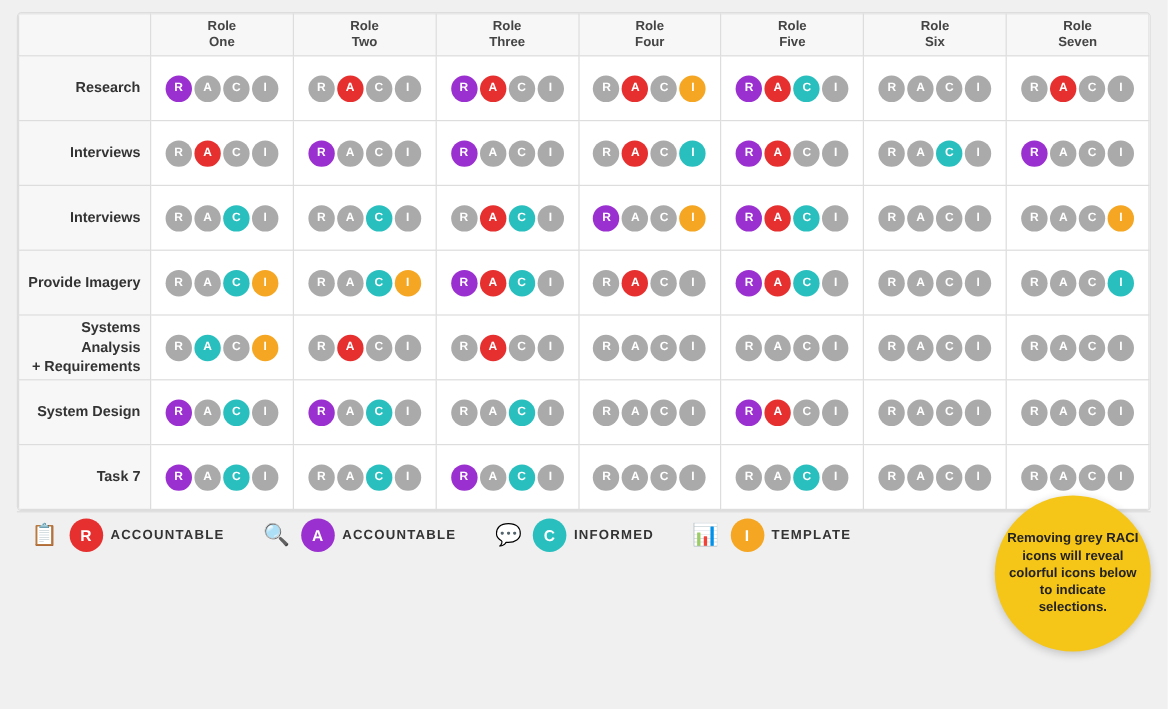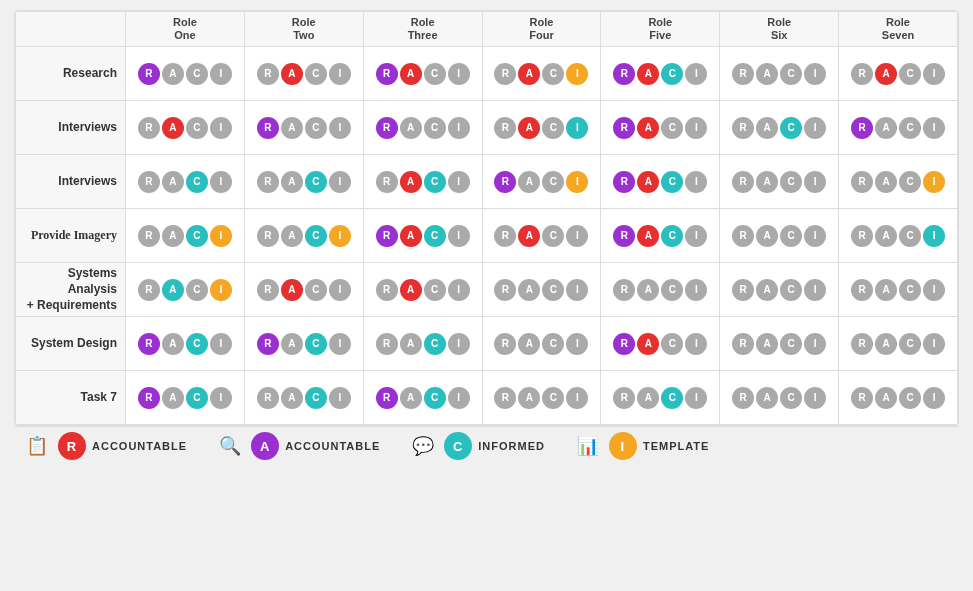--- a/index.html
+++ b/index.html
@@ -329,21 +329,21 @@
             <td>
               <div class="raci-cell">
                 <div class="dot" style="background: rgb(170, 170, 170);">R</div>
                 <div class="dot" style="background: rgb(170, 170, 170);">A</div>
                 <div class="dot" style="background: rgb(170, 170, 170);">C</div>
                 <div class="dot" style="background: rgb(245, 166, 35);">I</div>
               </div>
             </td>
           </tr>
           <tr class="data-row">
-            <td class="col-label" style="white-space: pre-line; line-height: 1.3; font-family: Liberation Serif, serif;">Provide Imagery</td>
+            <td class="col-label" style="white-space: pre-line; line-height: 1.3;">Provide Imagery</td>
             <td>
               <div class="raci-cell">
                 <div class="dot" style="background: rgb(170, 170, 170);">R</div>
                 <div class="dot" style="background: rgb(170, 170, 170);">A</div>
                 <div class="dot" style="background: rgb(42, 191, 191);">C</div>
                 <div class="dot" style="background: rgb(245, 166, 35);">I</div>
               </div>
             </td>
             <td>
               <div class="raci-cell">
@@ -592,13 +592,14 @@
       <div class="legend-icon" style="background:#2abfbf;">C</div>
       <span>INFORMED</span>
     </div>
     <div class="legend-item">
       <span class="legend-img">📊</span>
       <div class="legend-icon" style="background:#f5a623;">I</div>
       <span>TEMPLATE</span>
     </div>
   </div>
 
+  <div class="tooltip-bubble">Removing grey RACI icons will reveal colorful icons below to indicate selections.</div>
 </div>
 
 </body></html>

